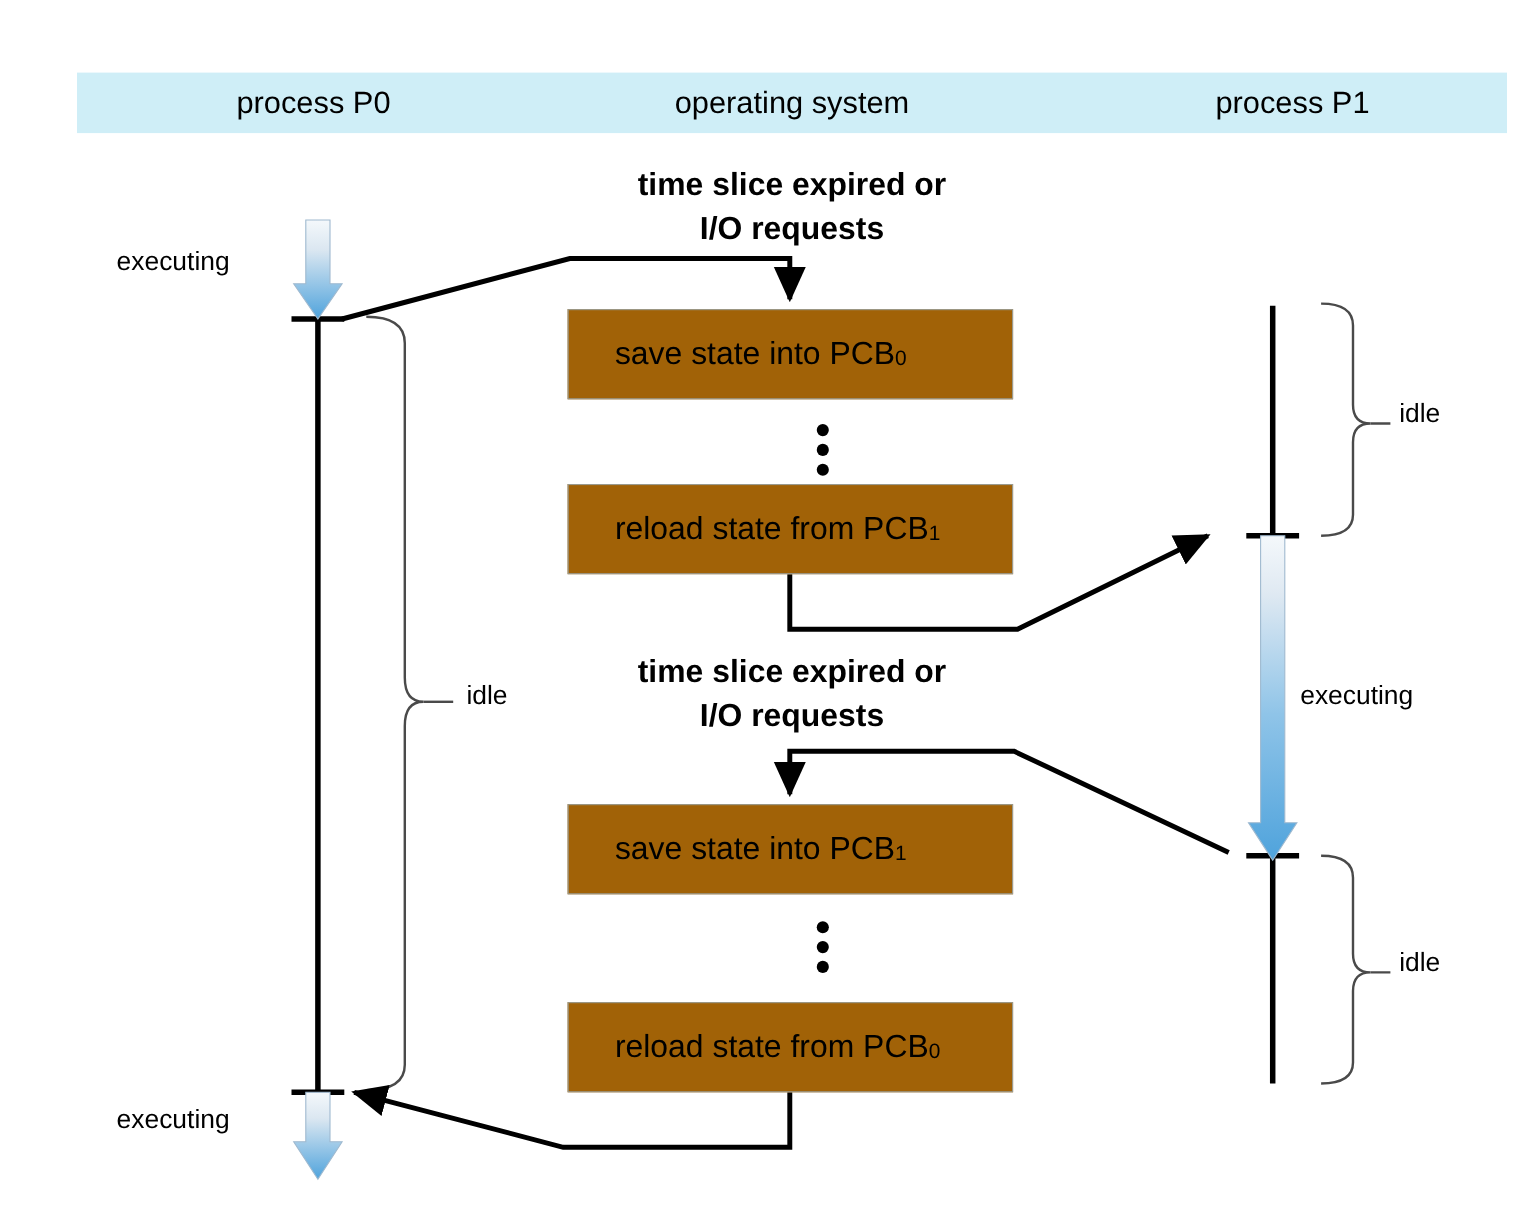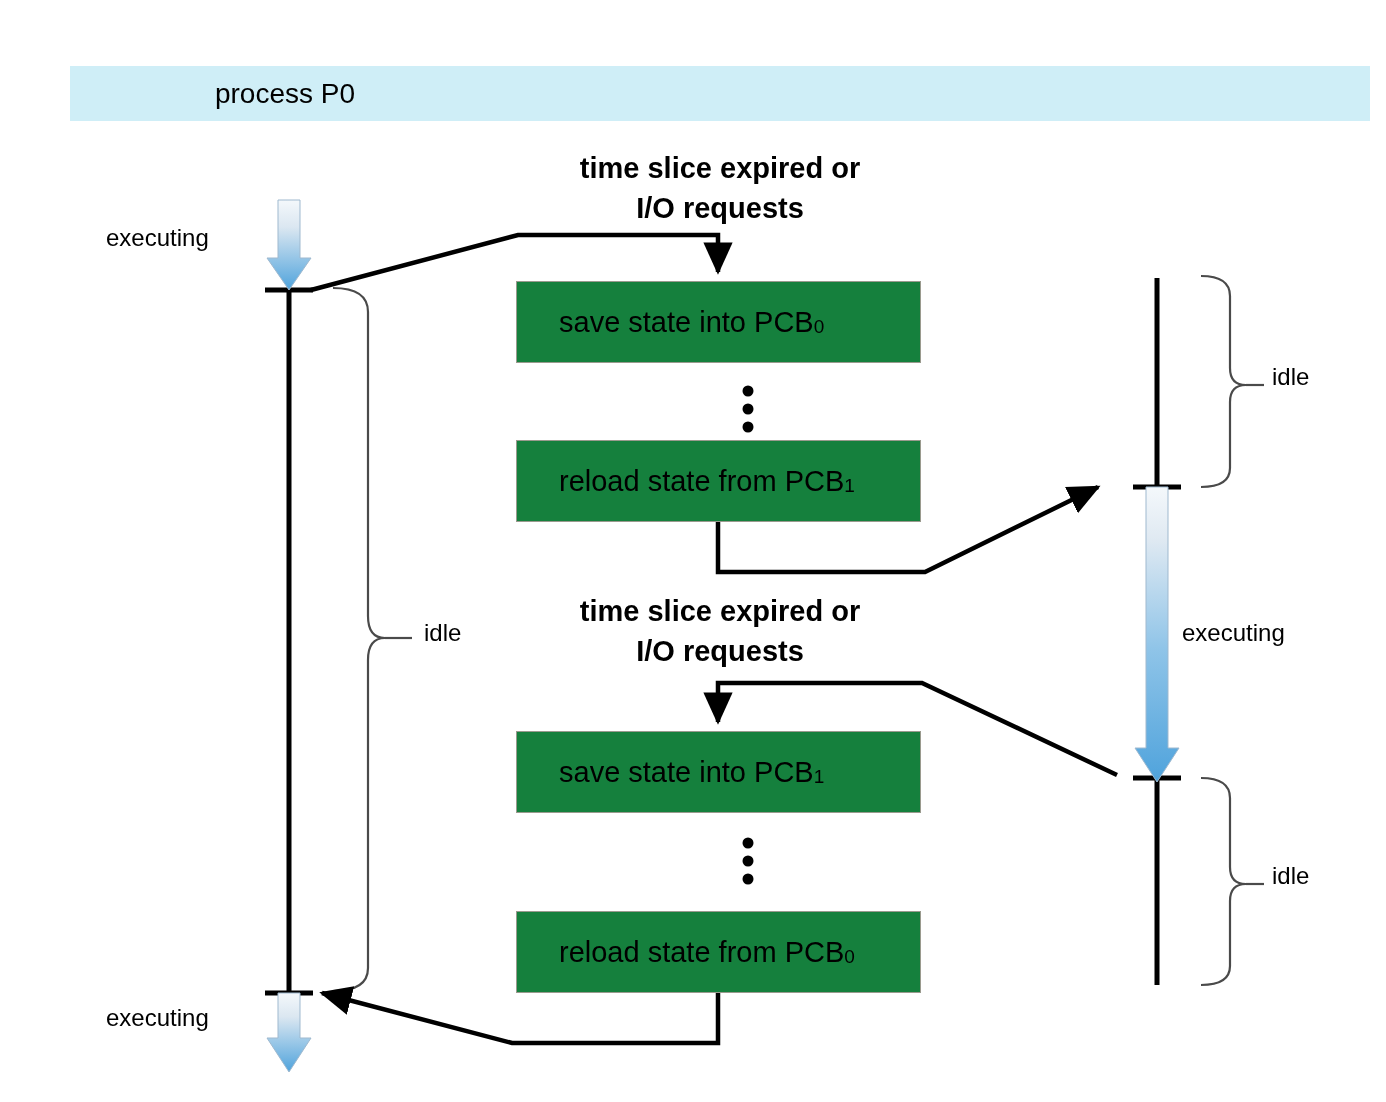--- a/index.html
+++ b/index.html
@@ -44,21 +44,21 @@
     color: #000000;
     font-family: "Liberation Sans", sans-serif;
     white-space: nowrap;
   }
   #hdr-p0 { left: 100px; width: 370px; }
   #hdr-os { left: 500px; width: 440px; }
   #hdr-p1 { left: 990px; width: 370px; }
 
   .proc-box {
     position: absolute;
-    background: #15803d;
+    background: #a16207;
     border: 1.5px solid #9a9a8e;
     box-sizing: border-box;
     display: flex;
     align-items: center;
     padding-left: 42px;
     font-size: 29px;
     color: #000000;
     font-family: "Liberation Sans", sans-serif;
     white-space: nowrap;
   }
@@ -100,20 +100,22 @@
   #lbl-exec-p1     { left: 1182px; top: 619px; }
   #lbl-idle-p1b    { left: 1272px; top: 862px; }
 </style>
 </head>
 <body>
 
 <div id="stage">
 
   <div class="hdr-band"></div>
   <div class="hdr-label" id="hdr-p0">process P0</div>
+  <div class="hdr-label" id="hdr-os">operating system</div>
+  <div class="hdr-label" id="hdr-p1">process P1</div>
 
   <svg class="diagram" viewBox="0 0 1386 1102">
     <defs>
       <linearGradient id="blueGrad" x1="0" y1="0" x2="0" y2="1">
         <stop offset="0%" stop-color="#f4f8fb"></stop>
         <stop offset="18%" stop-color="#dfe9f2"></stop>
         <stop offset="55%" stop-color="#8fc4e8"></stop>
         <stop offset="100%" stop-color="#4fa3dc"></stop>
       </linearGradient>
       <linearGradient id="blueGradShort" x1="0" y1="0" x2="0" y2="1">

